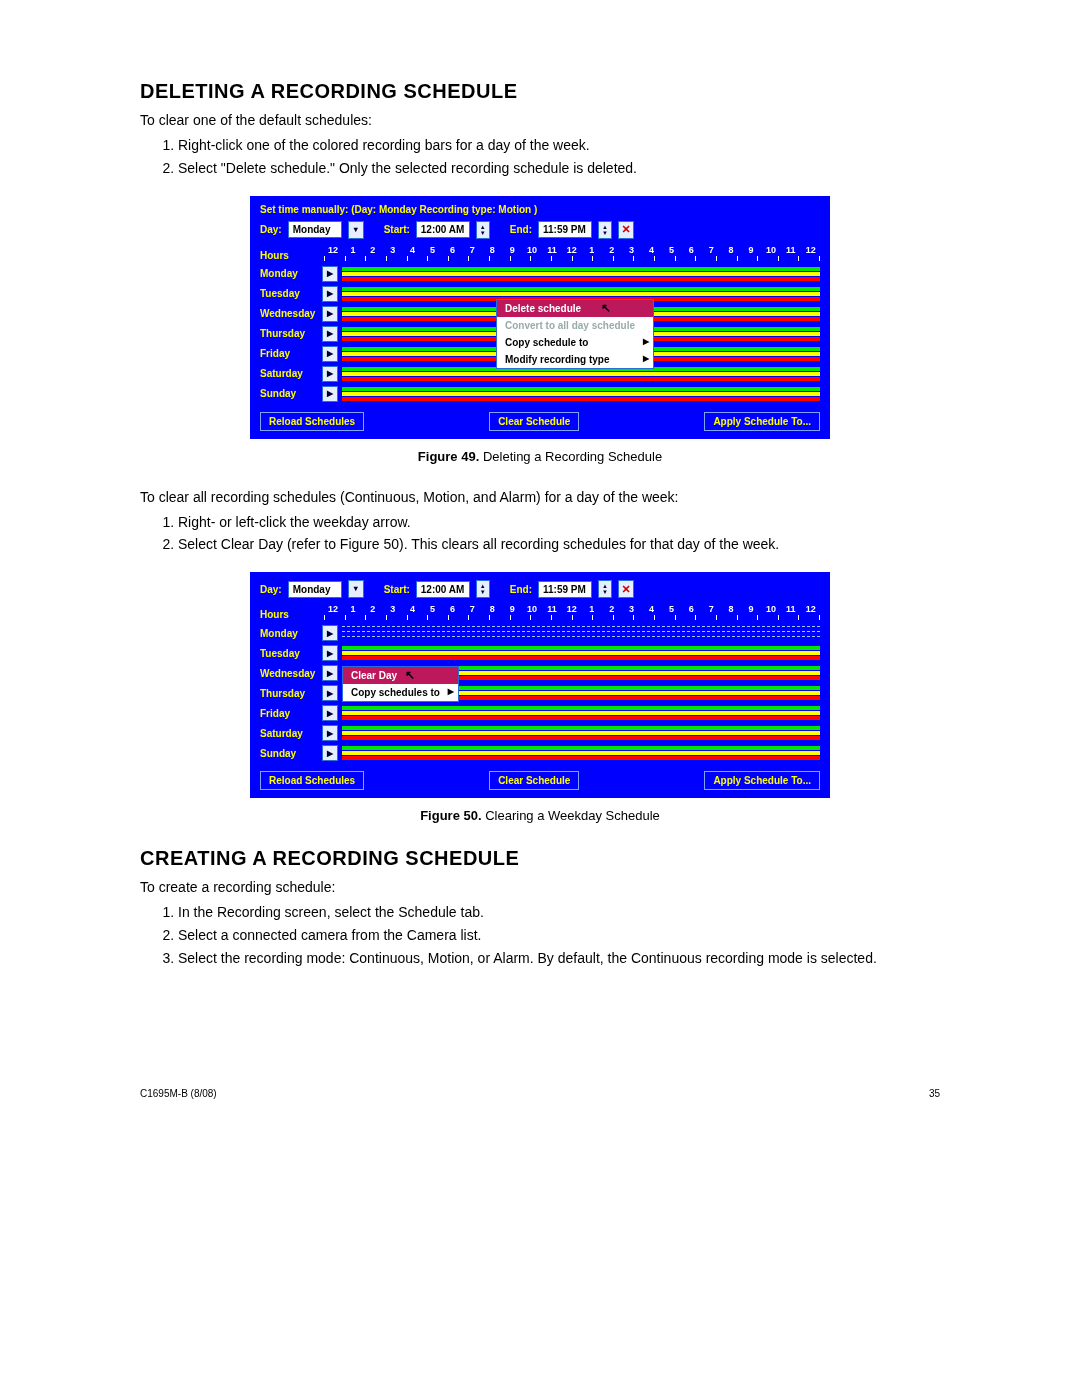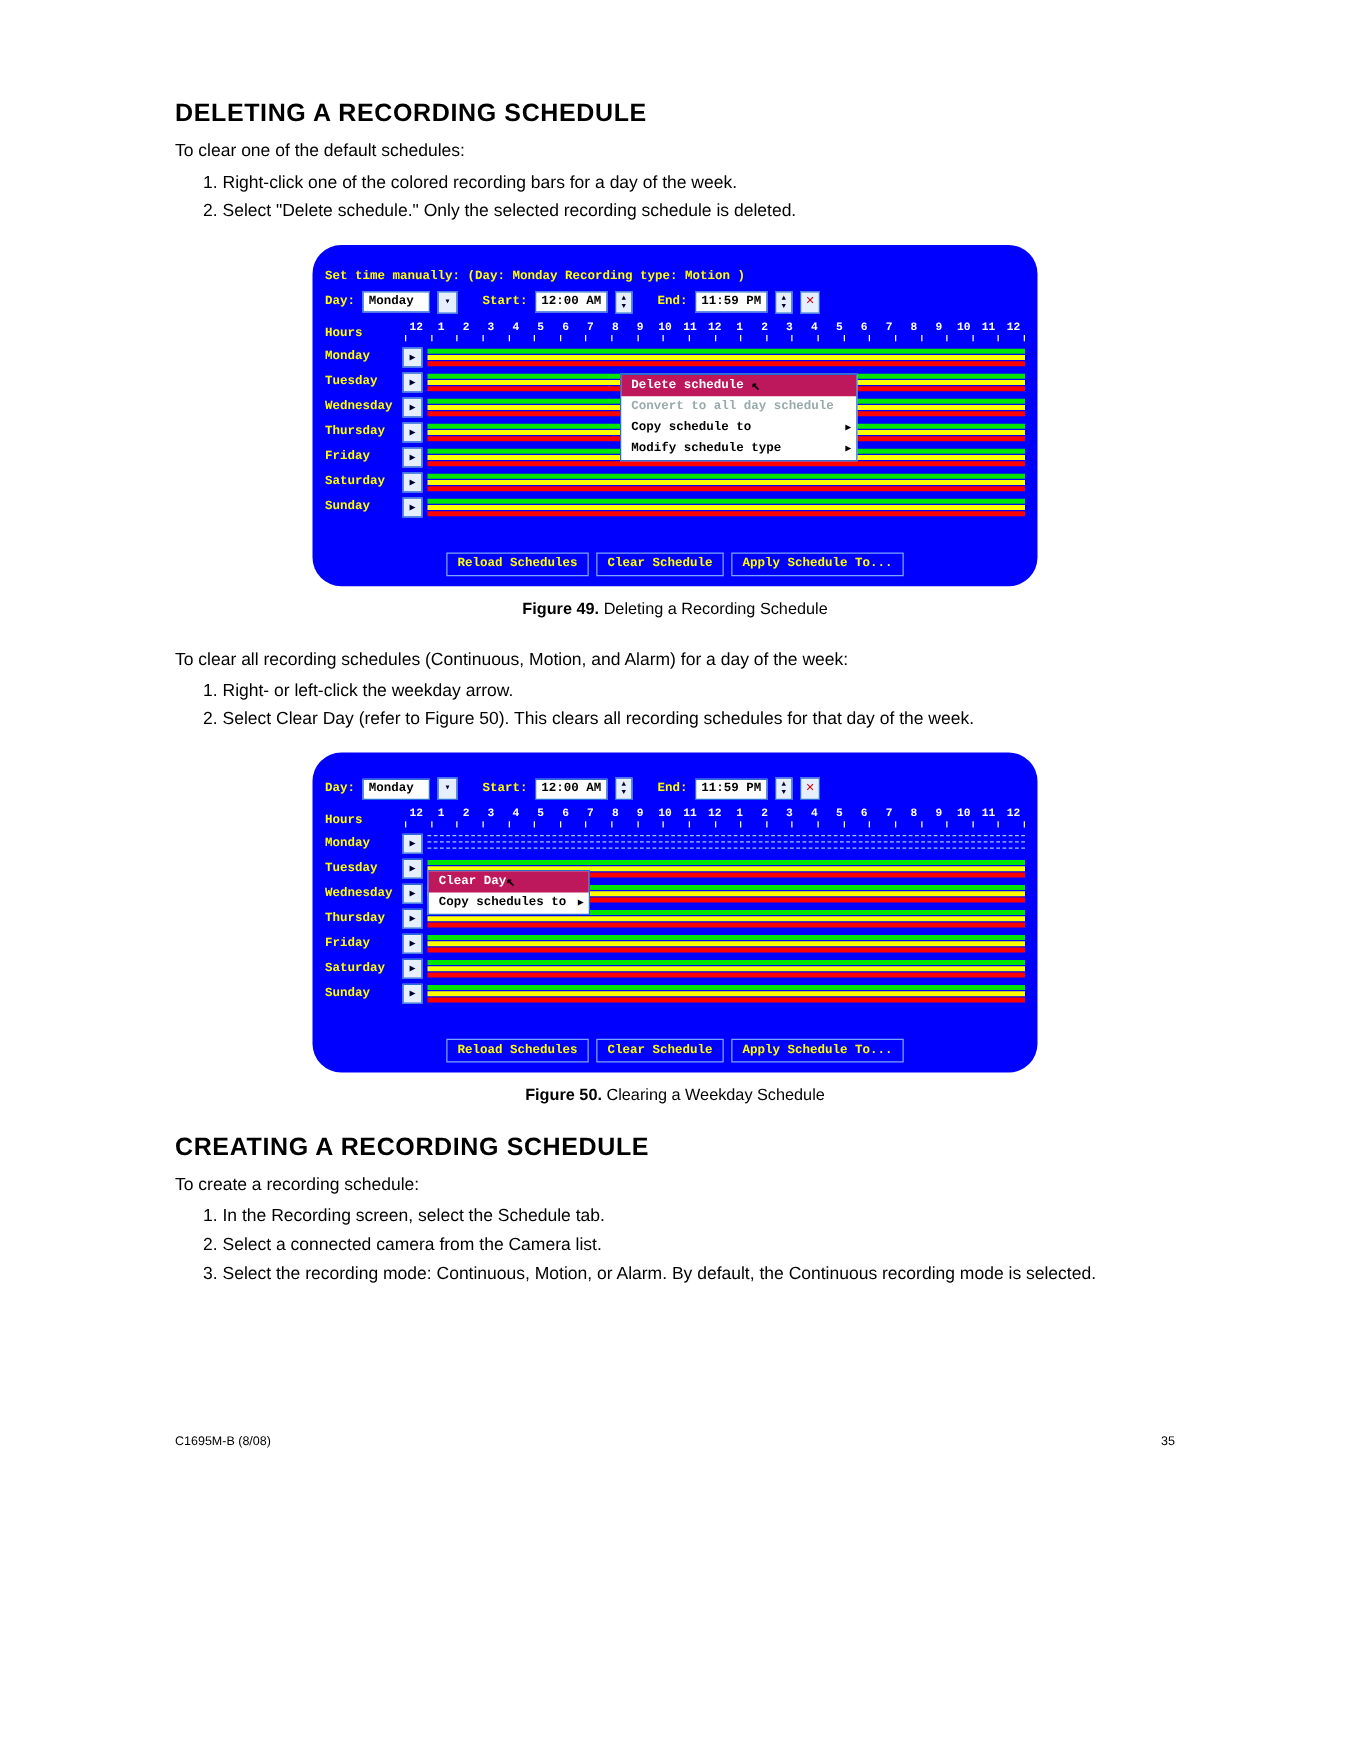--- a/index.html
+++ b/index.html
@@ -25,26 +25,25 @@
   ol li { margin: 4px 0; line-height: 1.35; }
   .figcap { text-align: center; font-size: 13px; margin: 10px 0 24px 0; }
   .figcap b { font-weight: bold; }
 
   
   .sched {
     width: 560px;
     margin: 18px auto 6px auto;
     background: #0000ff;
     color: #fff;
-    font-family: Liberation Mono, monospace;
+    font-family: Liberation Sans, sans-serif;
     font-size: 10px;
     font-weight: bold;
-    padding: 20px 10px 8px 10px;
+    padding: 8px 10px 8px 10px;
     position: relative;
-    border-radius: 23px;
   }
   .sched-row { display: flex; align-items: center; gap: 6px; margin-bottom: 6px; }
   .sched-row .lbl { color: #ffff00; }
   .inputbox {
     background: #fff; color: #000; font-weight: bold;
     padding: 2px 4px; font-size: 10px; border: 1px solid #2a6dd6;
     display: inline-block; min-width: 44px;
   }
   .spin, .dropbtn, .xbtn {
     width: 14px; height: 16px; background: #e6efff; border: 1px solid #2a6dd6;
@@ -81,21 +80,21 @@
   .ctxmenu {
     position: absolute; background: #fff; color: #000; border: 1px solid #2a6dd6;
     font-size: 10px; z-index: 5;
   }
   .ctxmenu .mi { padding: 3px 18px 3px 8px; white-space: nowrap; position: relative; }
   .ctxmenu .mi.sel { background: #be185d; color: #fff; }
   .ctxmenu .mi.dis { color: #9aa; }
   .ctxmenu .mi .arr { position: absolute; right: 4px; font-size: 8px; }
   .cursor { position: absolute; font-size: 12px; color: #000; }
 
-  .btnrow { display: flex; justify-content: center; gap: 6px; margin-top: 28px; }
+  .btnrow { display: flex; justify-content: space-between; gap: 6px; margin-top: 10px; }
   .pbtn {
     background: #0000ff; border: 1px solid #7aa6ff; color: #ffff00;
     font-size: 10px; font-weight: bold; padding: 3px 8px;
   }
 
   .footer { display: flex; justify-content: space-between; font-size: 10px; margin-top: 120px; color: #000; }
 </style>
 </head>
 <body>
 
@@ -260,21 +259,21 @@
   <div class="ctxmenu" style="left:246px; top:103px;">
     <div class="mi sel">
       <span>Delete schedule</span>
       <span class="cursor" style="left:104px; top:1px;">↖</span>
     </div>
     <div class="mi dis">Convert to all day schedule</div>
     <div class="mi">
       <span>Copy schedule to</span><span class="arr">▶</span>
     </div>
     <div class="mi">
-      <span>Modify schedule type</span><span class="arr">▶</span>
+      <span>Modify recording type</span><span class="arr">▶</span>
     </div>
   </div>
 
   <div class="btnrow">
     <div class="pbtn">Reload Schedules</div>
     <div class="pbtn">Clear Schedule</div>
     <div class="pbtn">Apply Schedule To...</div>
   </div>
 </div>
 <div class="figcap">

